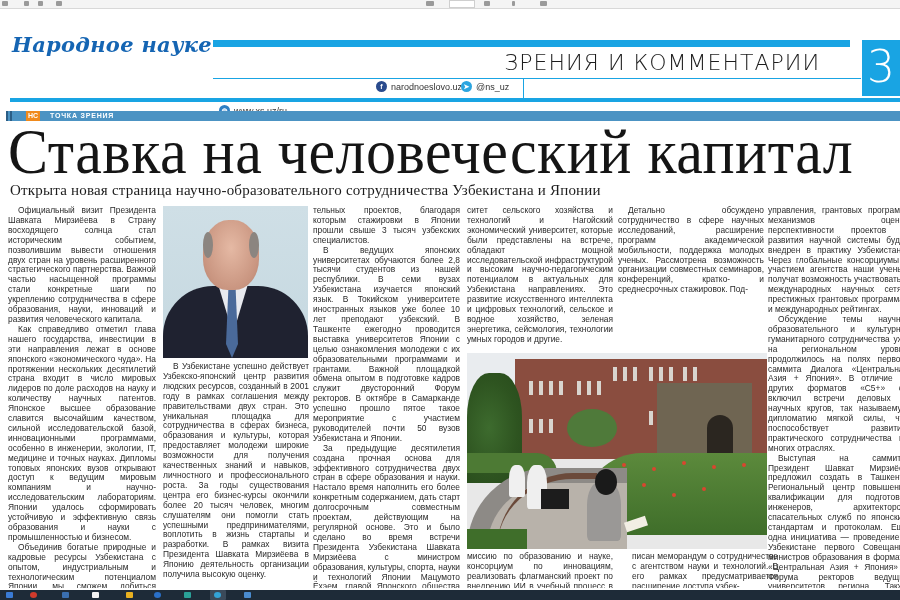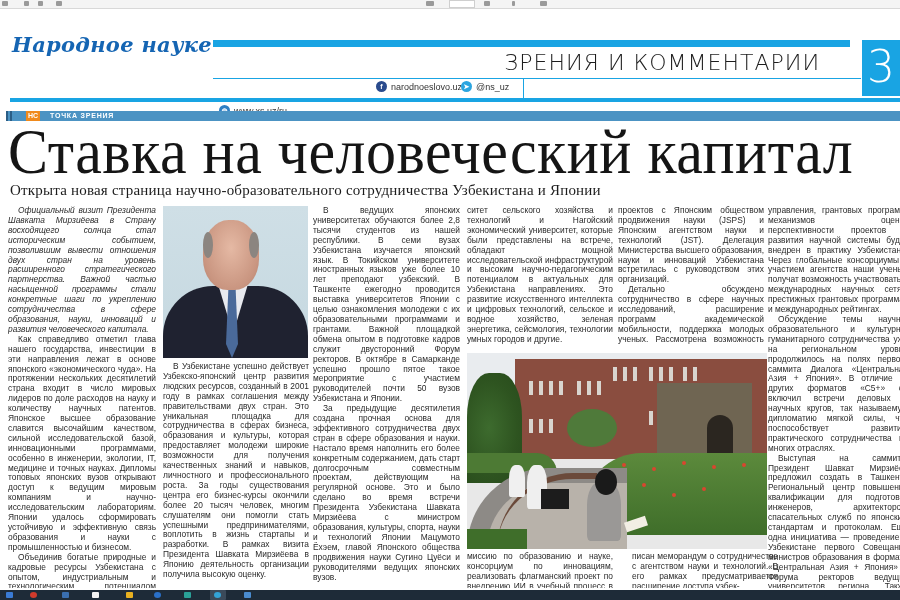--- a/index.html
+++ b/index.html
@@ -32,21 +32,21 @@
   .rubric .badge { position: absolute; left: 20px; top: 0; width: 14px; height: 10px; background: #f08a1c; color: #fff; font-size: 7px; font-weight: bold; text-align: center; line-height: 10px; }
   .rubric .label { position: absolute; left: 44px; top: 0; color: #fff; font-size: 7px; font-weight: bold; line-height: 10px; letter-spacing: 0.8px; }
 
   
   .headline { position: absolute; left: 8px; top: 118px; width: 892px; font-family: "Liberation Serif", serif; font-size: 60px; line-height: 64px; color: #151515; letter-spacing: 0.5px; white-space: nowrap; transform: scaleY(1.05); transform-origin: top left; }
   .subheadline { position: absolute; left: 10px; top: 182px; width: 880px; font-family: "Liberation Serif", serif; font-size: 15px; color: #1c1c1c; letter-spacing: 0.2px; white-space: nowrap; }
 
   
   .col { position: absolute; font-family: "Liberation Sans", sans-serif; font-size: 8.4px; line-height: 9.9px; color: #2a2a2a; text-align: justify; overflow: hidden; }
   .col p { text-indent: 10px; }
-  .col p.lead { font-style: italic; }
+  .col p.lead { }
   .col p.noindent { text-indent: 0; }
   .col1 { left: 8px; top: 206px; width: 148px; height: 382px; }
   .col2 { left: 163px; top: 362px; width: 146px; height: 226px; }
   .col3 { left: 313px; top: 206px; width: 147px; height: 382px; }
   .col4 { left: 467px; top: 206px; width: 146px; height: 138px; }
   .col4b { left: 467px; top: 552px; width: 146px; height: 36px; }
   .col5 { left: 618px; top: 206px; width: 146px; height: 138px; }
   .col5b { left: 632px; top: 552px; width: 146px; height: 36px; }
   .col6 { left: 768px; top: 206px; width: 140px; height: 382px; }
 
@@ -147,32 +147,32 @@
   <div class="hair"></div>
   <div class="hair2"></div>
 </div>
 
 <div class="col col2">
   <p>В Узбекистане успешно действует Узбекско-японский центр развития людских ресурсов, созданный в 2001 году в рамках соглашения между правительствами двух стран. Это уникальная площадка для сотрудничества в сферах бизнеса, образования и культуры, которая предоставляет молодежи широкие возможности для получения качественных знаний и навыков, личностного и профессионального роста. За годы существования центра его бизнес-курсы окончили более 20 тысяч человек, многим слушателям они помогли стать успешными предпринимателями, воплотить в жизнь стартапы и разработки. В рамках визита Президента Шавката Мирзиёева в Японию деятельность организации получила высокую оценку.</p>
 
 </div>
 
 <div class="col col3">
+  <p class="noindent">тельных проектов, благодаря которым стажировки в Японии прошли свыше 3 тысяч узбекских специалистов.</p>
   <p>В ведущих японских университетах обучаются более 2,8 тысячи студентов из нашей республики. В семи вузах Узбекистана изучается японский язык. В Токийском университете иностранных языков уже более 10 лет преподают узбекский. В Ташкенте ежегодно проводится выставка университетов Японии с целью ознакомления молодежи с их образовательными программами и грантами. Важной площадкой обмена опытом в подготовке кадров служит двусторонний Форум ректоров. В октябре в Самарканде успешно прошло пятое такое мероприятие с участием руководителей почти 50 вузов Узбекистана и Японии.</p>
   <p>За предыдущие десятилетия создана прочная основа для эффективного сотрудничества двух стран в сфере образования и науки. Настало время наполнить его более конкретным содержанием, дать старт долгосрочным совместным проектам, действующим на регулярной основе. Это и было сделано во время встречи Президента Узбекистана Шавката Мирзиёева с министром образования, культуры, спорта, науки и технологий Японии Мацумото Ёхэем, главой Японского общества продвижения науки Сугино Цуёси и руководителями ведущих японских вузов.</p>
 
 </div>
 
 <div class="col col4">
   <p class="noindent">ситет сельского хозяйства и технологий и Нагойский экономический университет, которые были представлены на встрече, обладают мощной исследовательской инфраструктурой и высоким научно-педагогическим потенциалом в актуальных для Узбекистана направлениях. Это развитие искусственного интеллекта и цифровых технологий, сельское и водное хозяйство, зеленая энергетика, сейсмология, технологии умных городов и другие.</p>
 
 </div>
 
 <div class="col col5">
-  <p class="noindent">проектов с Японским обществом продвижения науки (JSPS) и Японским агентством науки и технологий (JST). Делегация Министерства высшего образования, науки и инноваций Узбекистана встретилась с руководством этих организаций.</p>
   <p>Детально обсуждено сотрудничество в сфере научных исследований, расширение программ академической мобильности, поддержка молодых ученых. Рассмотрена возможность организации совместных семинаров, конференций, кратко- и среднесрочных стажировок. Под-</p>
 </div>
 
 <div class="photo campus">
   <div class="sky"></div>
   <div class="building">
     <div class="win" style="left:14px;top:22px;"></div>
     <div class="win" style="left:24px;top:22px;"></div>
     <div class="win" style="left:34px;top:22px;"></div>
     <div class="win" style="left:44px;top:22px;"></div>

